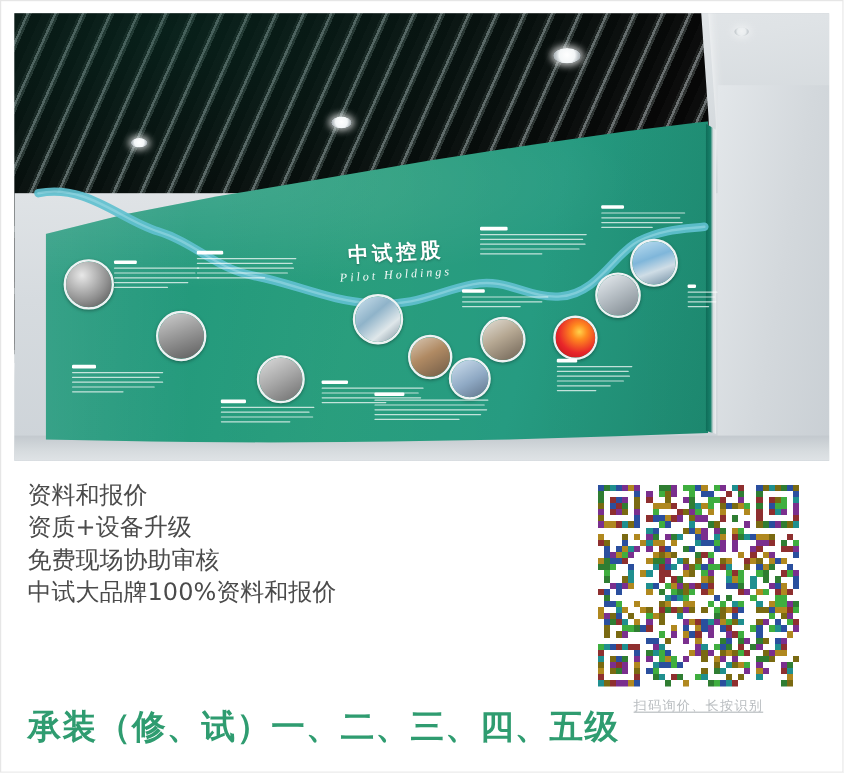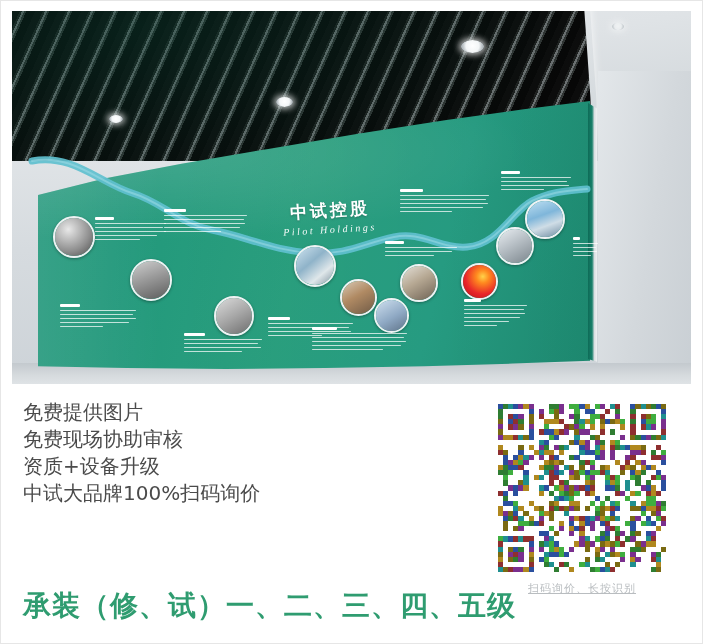--- a/index.html
+++ b/index.html
@@ -278,24 +278,24 @@
       <i class="hd"></i>
         <i style="width:96%"></i>
         <i style="width:90%"></i>
         <i style="width:94%"></i>
         <i style="width:70%"></i>
     </div>
   </div>
 
   <div class="bullets">
     <ul>
-      <li>免费提供图片</li>
+      <li>资料和报价</li>
+      <li>资质+设备升级</li>
       <li>免费现场协助审核</li>
-      <li>资质+设备升级</li>
-      <li>中试大品牌100%扫码询价</li>
+      <li>中试大品牌100%资料和报价</li>
     </ul>
   </div>
 
   <div class="tagline">承装（修、试）一、二、三、四、五级</div>
 
   <div class="qr-box">
     <svg id="qr-svg" viewBox="0 0 33 33" width="168" height="168" shape-rendering="crispEdges">
         <rect width="33" height="33" fill="#ffffff"></rect>
         <rect x="0" y="0" width="1.02" height="1.02" fill="#2a4f9e"></rect>
         <rect x="1" y="0" width="1.02" height="1.02" fill="#2f7d32"></rect>

